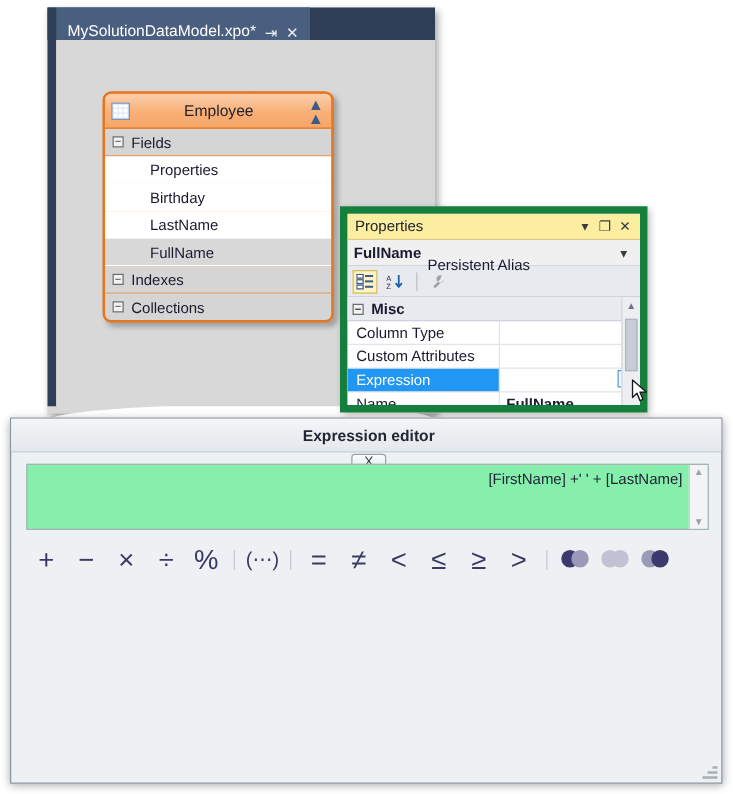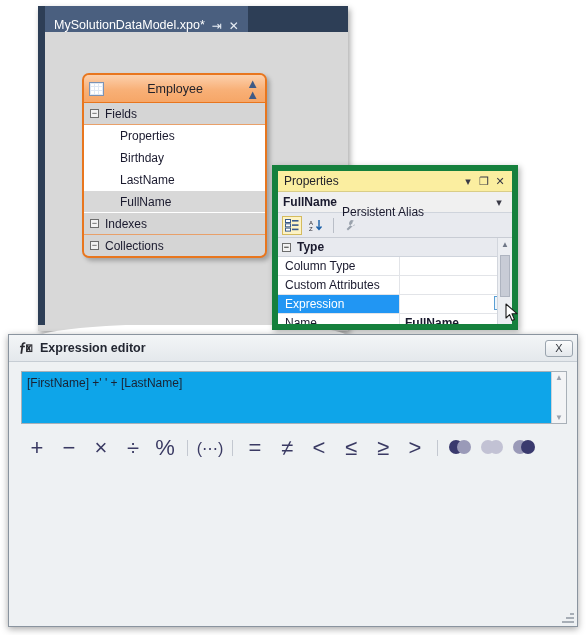--- a/index.html
+++ b/index.html
@@ -172,32 +172,34 @@
     background:#eef1f3;
     border:1px solid #8a949f;
     box-shadow:0 2px 7px rgba(0,0,0,.35);
     box-sizing:border-box;
   }
   #ed-titlebar{
     height:26px;
     background:linear-gradient(180deg,#f3f5f7 0%,#e4e8ec 100%);
     display:flex;align-items:center;padding:0 4px 0 8px;gap:7px;
     border-bottom:1px solid #c6cdd4;
+    flex-direction:column;
   }
   #ed-titlebar .ed-title{flex:1;font-weight:bold;font-size:12.5px;color:#232732;}
   #ed-close{
     width:28px;height:17px;border:1px solid #9aa4ae;border-radius:3px;
     background:linear-gradient(180deg,#fbfcfd 0%,#e3e7eb 100%);
     display:flex;align-items:center;justify-content:center;font-size:11px;color:#34383f;
     box-sizing:border-box;
   }
   #ed-expression-area{
     position:absolute;left:12px;top:36px;width:546px;height:53px;
-    background:#0ea5e9;border:1px solid #a8b0b8;box-sizing:border-box;
+    background:#86efac;border:1px solid #a8b0b8;box-sizing:border-box;
     display:flex;
+    text-align:right;
   }
   #ed-expression-text{
     flex:1;padding:4px 5px;font-size:12px;color:#1a2233;
     font-family:"Liberation Sans", sans-serif;white-space:pre;
   }
   #ed-expr-scroll{
     width:15px;background:#f3f4f6;border-left:1px solid #ccd1d8;
     display:flex;flex-direction:column;justify-content:space-between;align-items:center;
     padding:1px 0;box-sizing:border-box;
   }
@@ -330,21 +332,21 @@
       <svg width="14" height="13" viewBox="0 0 14 13">
         <path d="M9.5 1.5a3 3 0 1 0 1.6 3.4L4 11.5l-1.4-1.4 7-7.1a3 3 0 0 0-0.1-1.5z" fill="#9aa2ac"></path>
         <circle cx="9.6" cy="3.3" r="1.1" fill="#eef0f3"></circle>
       </svg>
     </span>
   </div>
 
   <div id="properties-grid">
     <div class="pg-header">
       <span class="expander">−</span>
-      <span>Type</span>
+      <span>Misc</span>
     </div>
 
     <div class="pg-row">
       <span class="pg-name">Column Type</span>
     </div>
 
     <div class="pg-row">
       <span class="pg-name">Custom Attributes</span>
       <span class="pg-val"></span>
     </div>

